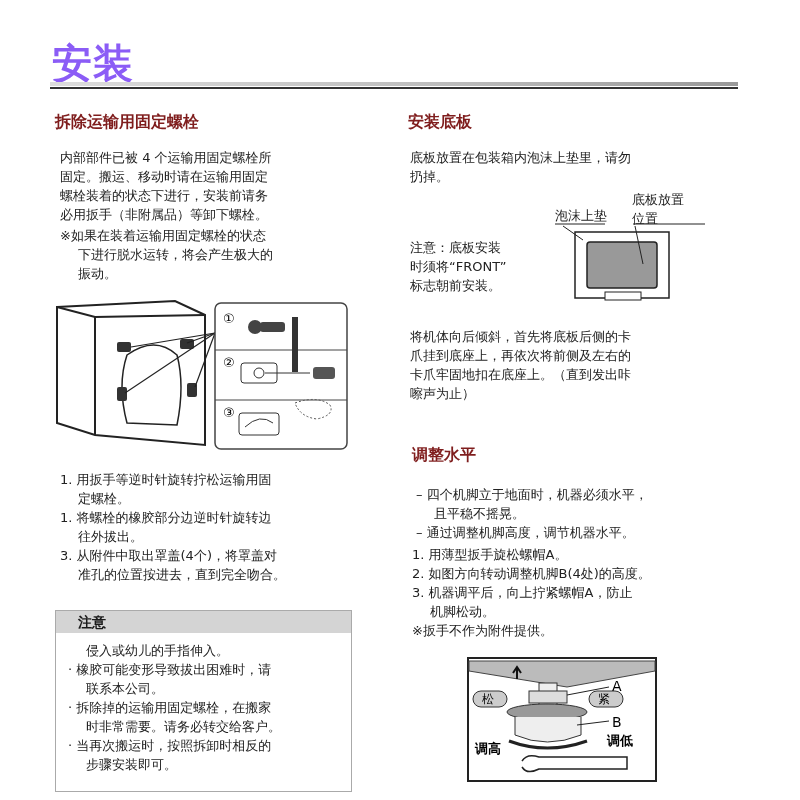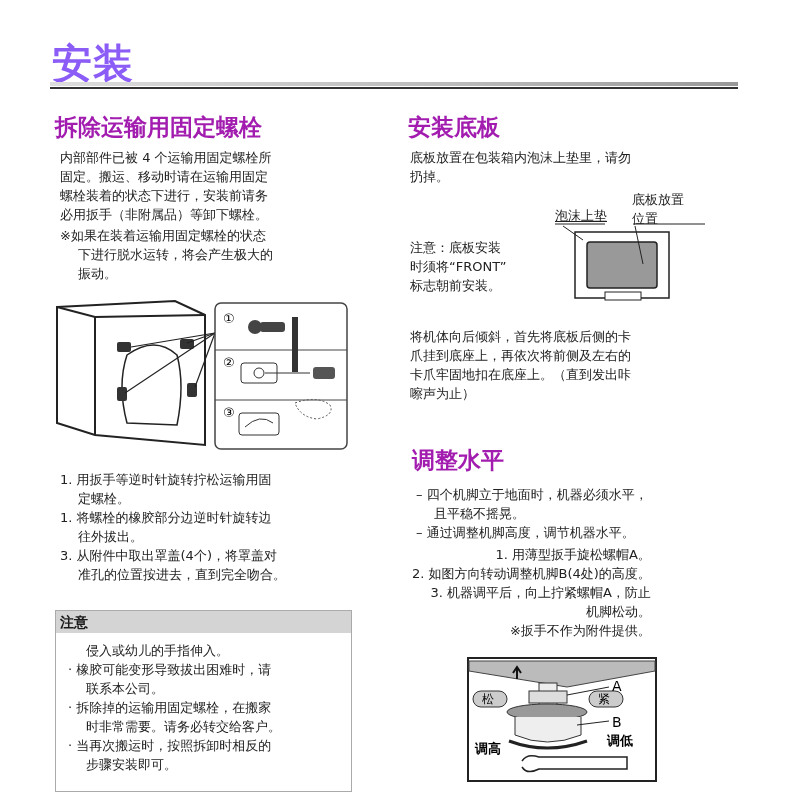--- a/index.html
+++ b/index.html
@@ -1,25 +1,25 @@
 <!DOCTYPE html>
 <html><head>
 <meta charset="utf-8">
 <style>
   html,body{margin:0;padding:0;background:#fff;}
   body{width:800px;height:800px;position:relative;overflow:hidden;font-family:"DejaVu Sans",sans-serif;color:#1a1a1a;}
   .page-title{position:absolute;left:52px;top:36px;font-size:40px;font-weight:bold;letter-spacing:1px;color:#8b5cf6;}
   .title-rule{position:absolute;left:50px;top:82px;width:688px;height:4px;background:linear-gradient(90deg,#ddd,#bbb 60%,#999);}
   .title-rule2{position:absolute;left:50px;top:87px;width:688px;height:2px;background:#333;}
-  .h2{position:absolute;font-size:23px;font-weight:bold;color:#a21caf;text-align:right;}
+  .h2{position:absolute;font-size:16px;font-weight:bold;color:#7f1d1d;text-align:right;}
   .p{position:absolute;font-size:13px;line-height:19px;color:#222;}
   .p div{white-space:nowrap;}
   .indent{padding-left:18px;}
   .caution{position:absolute;left:55px;top:610px;width:295px;height:180px;border:1px solid #aaa;}
-  .caution-head{background:#d4d4d4;height:22px;font-weight:bold;font-size:14px;padding-left:4px;line-height:22px;}
+  .caution-head{background:#d4d4d4;height:22px;font-weight:bold;font-size:14px;padding-left:22px;line-height:22px;}
   svg{position:absolute;}
 </style>
 </head>
 <body>
 
 <div class="page-title">安装</div>
 <div class="title-rule"></div>
 <div class="title-rule2"></div>
 
 <div class="h2" style="left:55px;top:112px;">拆除运输用固定螺栓</div>
@@ -99,21 +99,21 @@
 <div class="h2" style="left:408px;top:112px;">安装底板</div>
 <div class="p" style="left:410px;top:148px;">
   <div>底板放置在包装箱内泡沫上垫里，请勿</div>
     <div>扔掉。</div>
 </div>
 <div class="p" style="left:410px;top:238px;">
   <div>注意：底板安装</div>
     <div>时须将“FRONT”</div>
     <div>标志朝前安装。</div>
 </div>
-<div class="p" style="left:555px;top:206px;text-decoration:underline;">泡沫上垫</div>
+<div class="p" style="left:555px;top:206px;">泡沫上垫</div>
 <div class="p" style="left:632px;top:190px;">
   <div>底板放置</div>
     <div>位置</div>
 </div>
 <svg style="left:555px;top:222px" width="160" height="80" viewBox="0 0 160 80">
   <line x1="0" y1="2" x2="50" y2="2" stroke="#222"></line>
     <line x1="78" y1="2" x2="150" y2="2" stroke="#222"></line>
   <rect x="20" y="10" width="94" height="66" fill="#fff" stroke="#222" stroke-width="1.5"></rect>
   <rect x="32" y="20" width="70" height="46" rx="3" fill="#999" stroke="#222" stroke-width="1.5"></rect>
   <line x1="8" y1="4" x2="28" y2="18" stroke="#222"></line>
@@ -126,21 +126,21 @@
     <div>卡爪牢固地扣在底座上。（直到发出咔</div>
     <div>嚓声为止）</div>
 </div>
 
 <div class="h2" style="left:412px;top:445px;">调整水平</div>
 <div class="p" style="left:416px;top:485px;">
   <div>– 四个机脚立于地面时，机器必须水平，</div>
     <div class="indent">且平稳不摇晃。</div>
     <div>– 通过调整机脚高度，调节机器水平。</div>
 </div>
-<div class="p" style="left:412px;top:545px;text-align:right;">
+<div class="p" style="left:412px;top:545px;">
   <div>1. 用薄型扳手旋松螺帽A。</div>
     <div>2. 如图方向转动调整机脚B(4处)的高度。</div>
     <div>3. 机器调平后，向上拧紧螺帽A，防止</div>
     <div class="indent">机脚松动。</div>
     <div>※扳手不作为附件提供。</div>
 </div>
 
 <svg style="left:467px;top:657px" width="190" height="125" viewBox="0 0 190 125">
   <rect x="1" y="1" width="188" height="123" fill="#fff" stroke="#222" stroke-width="2"></rect>
   <path d="M2 4 L188 4 L188 14 L100 30 L2 14 Z" fill="#bbb" stroke="#444"></path>

